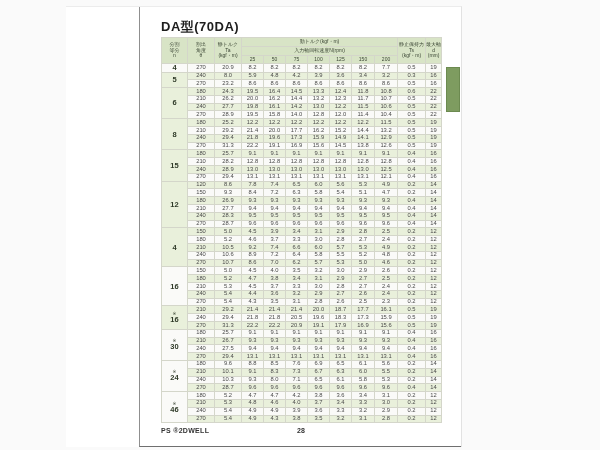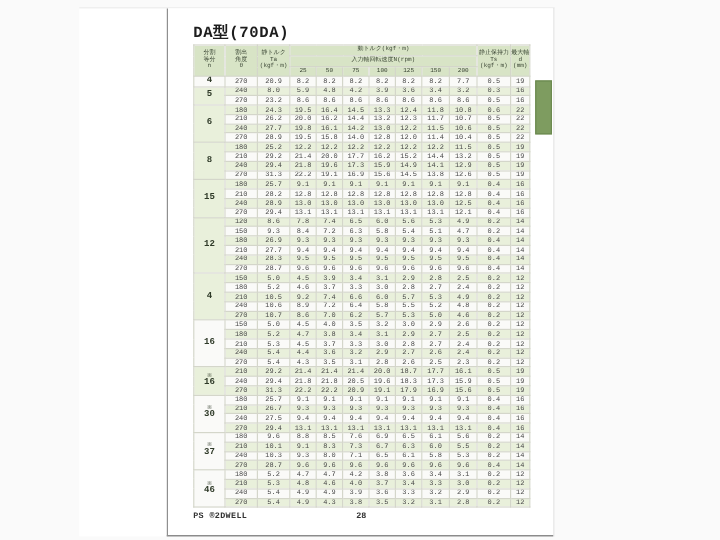--- a/index.html
+++ b/index.html
@@ -4,21 +4,21 @@
 <style>
   html,body{margin:0;padding:0;}
   body{
     width:600px;height:450px;position:relative;overflow:hidden;
     background:#fafafa;
     font-family:"Liberation Sans","DejaVu Sans",sans-serif;
     color:#444;
   }
   .sheet{
     position:absolute;left:66px;top:6px;width:395px;height:440px;
-    background:#ffffff;border-right:1px solid #e2e2e2;border-top:1px solid #ececec;font-family:Liberation Mono, monospace;
+    background:#ffffff;border-right:1px solid #e2e2e2;border-top:1px solid #ececec;
   }
   .page{
     position:absolute;left:73px;top:0;width:321px;height:439px;
     border-left:1px solid #8f8f8f;
     border-bottom:1px solid #6f6f6f;
     background:#fff;
   }
   .chapter-tab{
     position:absolute;left:446px;top:67px;width:14px;height:45px;
     background:#7e9c60;border:1px solid #6c8a50;box-sizing:border-box;
@@ -651,21 +651,21 @@
             <td>13.1</td>
             <td>13.1</td>
             <td>13.1</td>
             <td>13.1</td>
             <td>0.4</td>
             <td>16</td>
           </tr>
           <tr class="plain group-start">
             <td rowspan="4" class="ncell">
               <span class="note">※</span>
-              <span class="nval">37</span>
+              <span class="nval">24</span>
             </td>
             <td>180</td>
             <td>9.6</td>
             <td>8.8</td>
             <td>8.5</td>
             <td>7.6</td>
             <td>6.9</td>
             <td>6.5</td>
             <td>6.1</td>
             <td>5.6</td>

